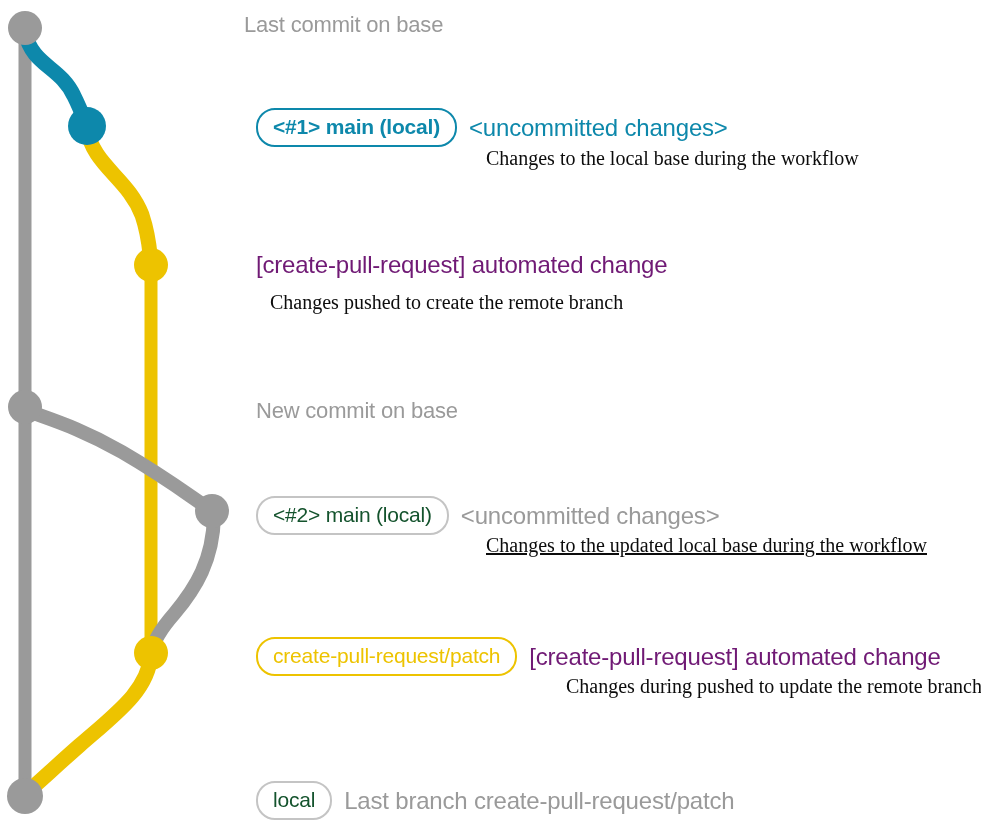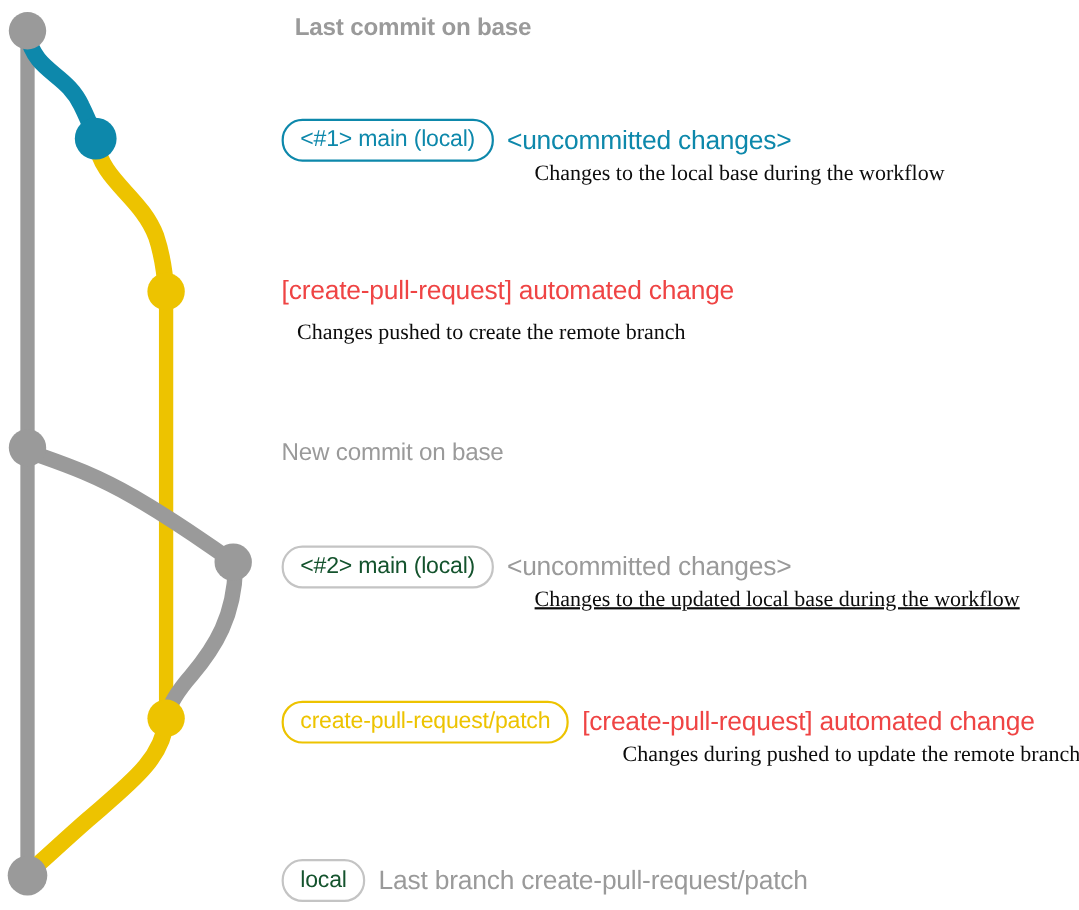--- a/index.html
+++ b/index.html
@@ -41,40 +41,41 @@
     font-size: 21px;
     line-height: 24px;
     letter-spacing: -0.2px;
     color: #999999;
     white-space: nowrap;
     background: #ffffff;
   }
   .pill.blue {
     border-color: #0d88ab;
     color: #0d88ab;
+    font-weight: bold;
   }
   .pill.yellow {
     border-color: #edc300;
     color: #edc300;
   }
   .pill.gray {
     border-color: #c4c4c4;
     color: #14532d;
   }
 
   
   .subject {
     font-family: "Liberation Sans", sans-serif;
     font-size: 24px;
     line-height: 26px;
     letter-spacing: -0.2px;
     white-space: nowrap;
   }
   .subject.blue   { color: #0d88ab; }
-  .subject.yellow { color: #ef4444; }
+  .subject.yellow { color: #701a75; }
   .subject.gray   { color: #9a9a9a; }
 
   
   .heading {
     font-family: "Liberation Sans", sans-serif;
     font-size: 22px;
     line-height: 26px;
     letter-spacing: -0.2px;
     color: #9a9a9a;
     white-space: nowrap;
@@ -113,21 +114,21 @@
 
   <circle cx="25" cy="28" r="17" fill="#9a9a9a"></circle>
   <circle cx="87" cy="126" r="19" fill="#0d88ab"></circle>
   <circle cx="151" cy="265" r="17" fill="#edc300"></circle>
   <circle cx="25" cy="407" r="17" fill="#9a9a9a"></circle>
   <circle cx="212" cy="511" r="17" fill="#9a9a9a"></circle>
   <circle cx="151" cy="653" r="17" fill="#edc300"></circle>
   <circle cx="25" cy="796" r="18" fill="#9a9a9a"></circle>
 </svg>
 
-<div class="row" style="left:268px; top:12px;font-weight:bold;">
+<div class="row" style="left:244px; top:12px;">
   <span class="heading">Last commit on base</span>
 </div>
 
 <div class="row" style="left:256px; top:108px;">
   <span class="pill blue">&lt;#1&gt; main (local)</span>
   <span class="gap-sm"></span>
   <span class="subject blue">&lt;uncommitted changes&gt;</span>
 </div>
 <div class="desc" style="left:486px; top:146px;text-align:right;">Changes to the local base during the workflow</div>
 

